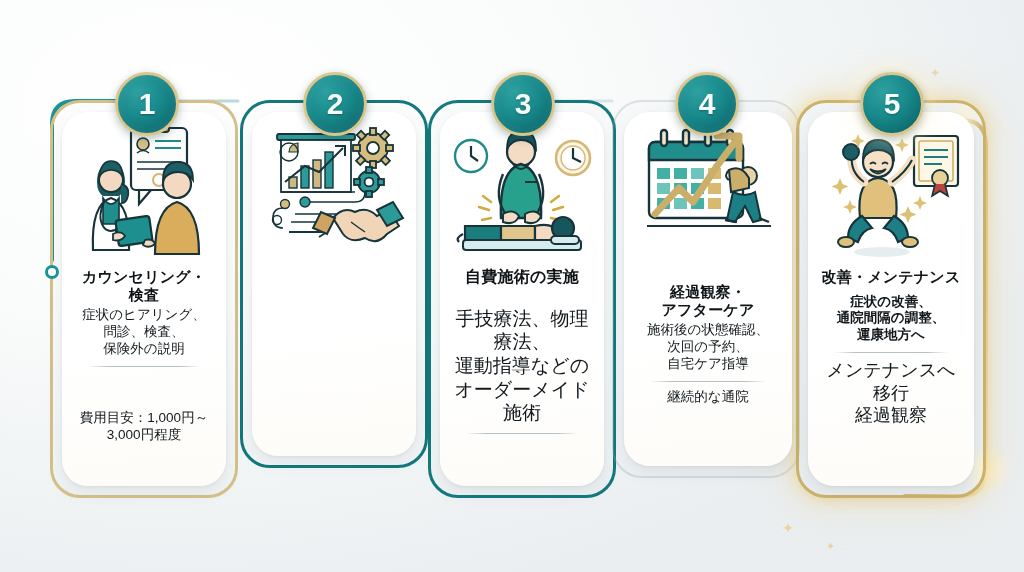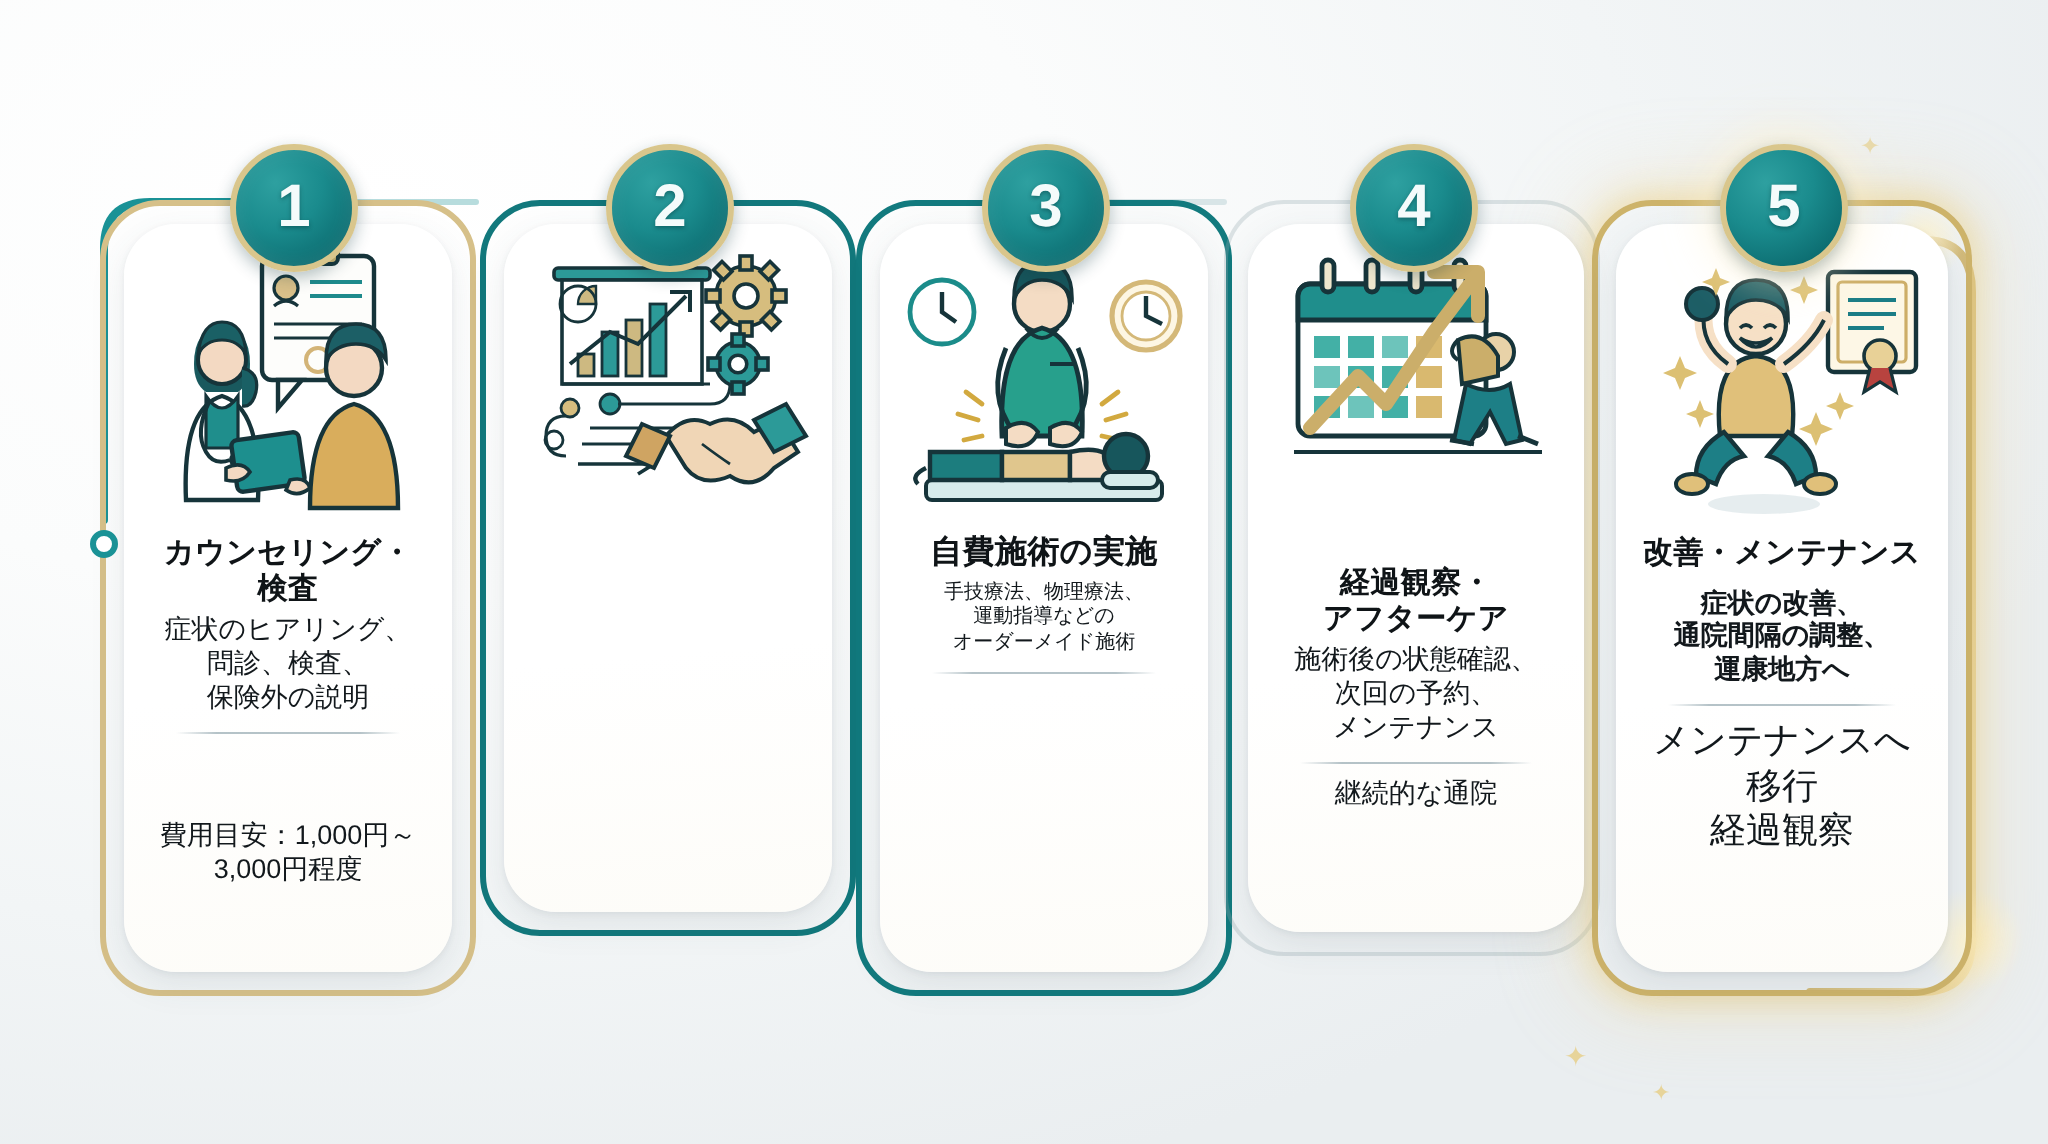--- a/index.html
+++ b/index.html
@@ -289,21 +289,21 @@
         <path d="M88 104 q18 -4 22 6 q2 8 -6 8 l-16 0 z" fill="#f4dcc4" stroke="#16343a" stroke-width="2.2"></path>
         <circle cx="116" cy="106" r="11" fill="#17565c" stroke="#16343a" stroke-width="2.2"></circle>
         <path d="M16 112 q-8 4 -4 8" fill="none" stroke="#16343a" stroke-width="2.2"></path>
         <rect x="104" y="114" width="28" height="8" rx="4" fill="#d7ecec" stroke="#16343a" stroke-width="2"></rect>
       </svg>
     </div>
     <div class="body">
       <div class="title" style="font-size:16px;">
         <div>自費施術の実施</div>
       </div>
-      <div class="desc" style="font-size:10px;margin-top:4px;">
+      <div class="desc" style="font-size:19px;margin-top:20px;">
         <div>手技療法、物理療法、</div>
         <div>運動指導などの</div>
         <div>オーダーメイド施術</div>
       </div>
       <div class="hr"></div>
     </div>
   </div>
 
   <div class="card" style="left:624px;top:112px;width:168px;height:354px;gap:20px;">
     <div class="illus">
@@ -344,21 +344,21 @@
       </svg>
     </div>
     <div class="body">
       <div class="title" style="font-size:15px;">
         <div>経過観察・</div>
         <div>アフターケア</div>
       </div>
       <div class="desc" style="font-size:13.5px;">
         <div>施術後の状態確認、</div>
         <div>次回の予約、</div>
-        <div>メンテナンス</div>
+        <div>自宅ケア指導</div>
       </div>
       <div class="hr"></div>
       <div class="note" style="font-size:13.5px;">
         <div>継続的な通院</div>
       </div>
     </div>
   </div>
 
   <div class="card" style="left:808px;top:112px;width:166px;height:374px;">
     <div class="illus">

